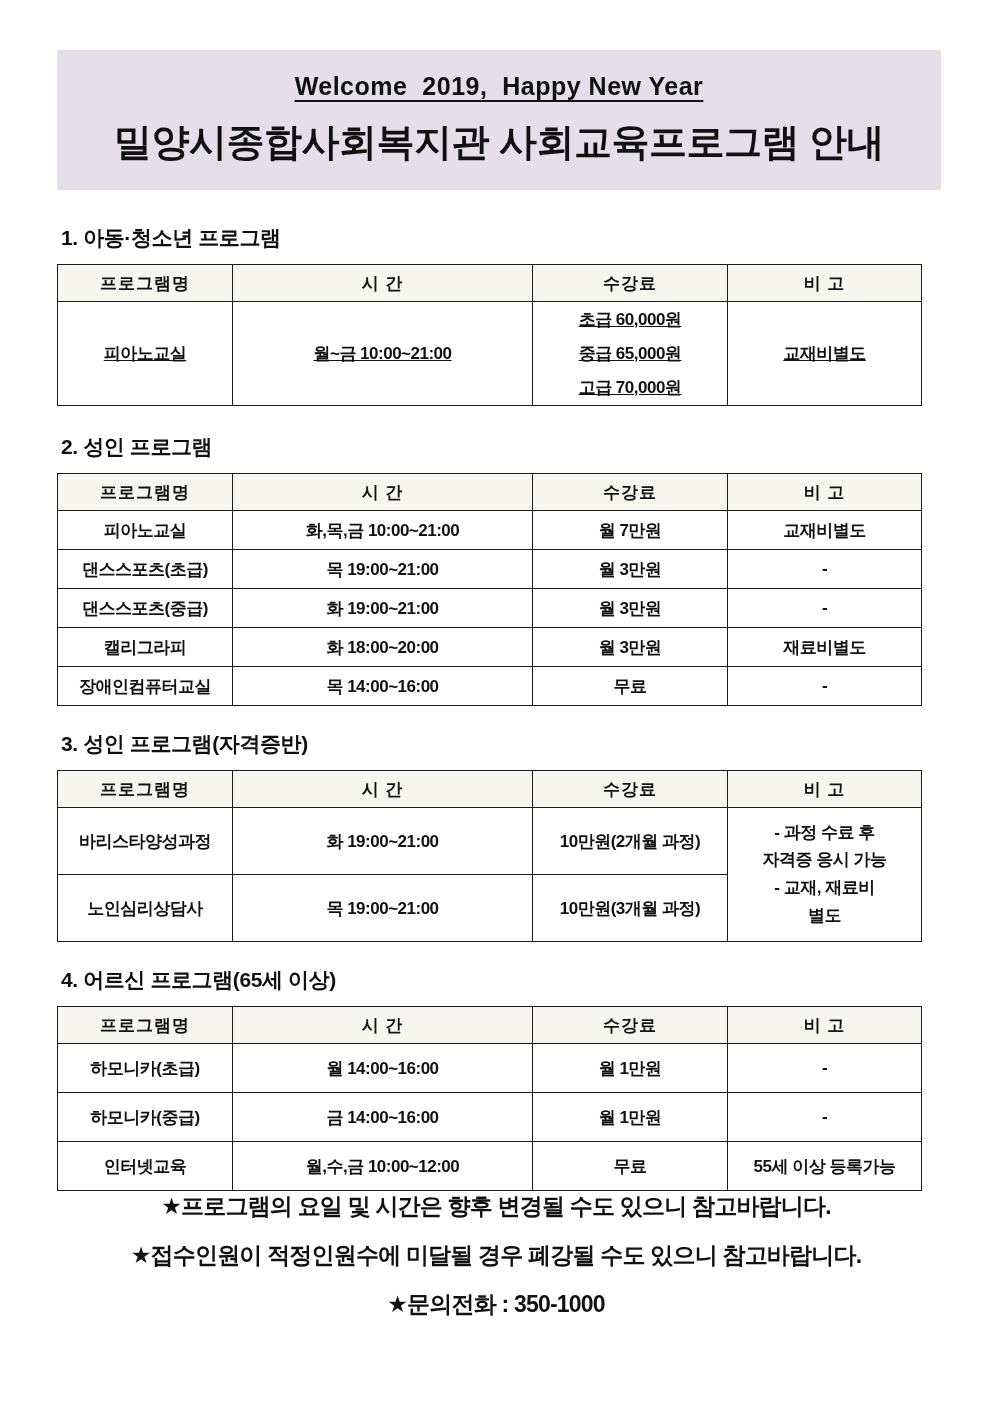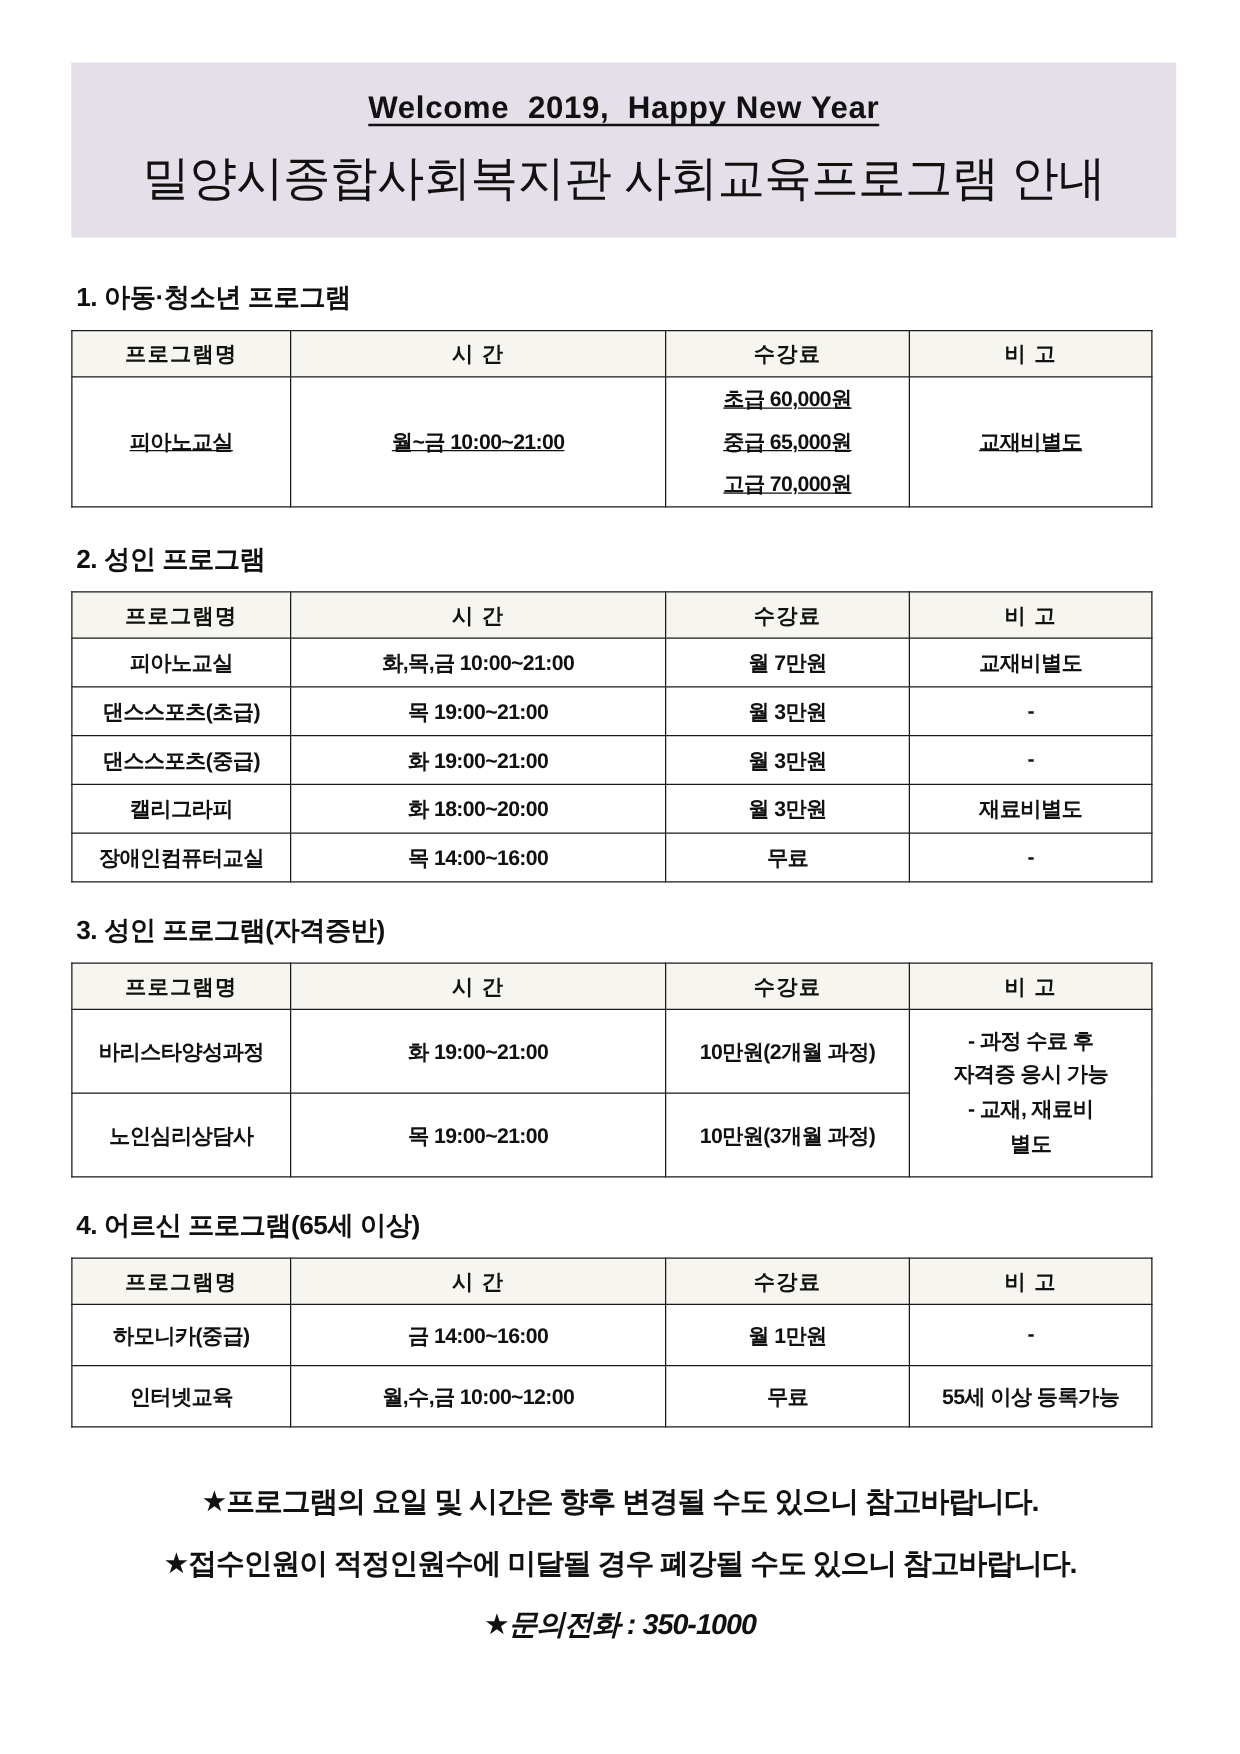--- a/index.html
+++ b/index.html
@@ -39,21 +39,21 @@
     font-weight: 600;
     letter-spacing: 0.5px;
     text-decoration: underline;
     text-underline-offset: 5px;
     text-decoration-thickness: 2px;
     margin-bottom: 16px;
     white-space: pre;
   }
   .banner-title {
     font-size: 38px;
-    font-weight: 400;
+    font-weight: 700;
     letter-spacing: -0.5px;
     white-space: pre;
     text-align: center;
   }
 
   
   .section {
     margin-top: 0;
   }
   .section-heading {
@@ -115,31 +115,30 @@
     gap: 9px;
     align-items: center;
     justify-content: center;
     line-height: 1.1;
   }
   .tight { letter-spacing: -2.1px; }
   .tight2 { letter-spacing: -1.2px; }
 
   
   .notes {
-    margin-top: 44px;
     text-align: center;
   }
   .note-line {
     font-size: 23px;
     font-weight: 700;
     letter-spacing: -0.8px;
     margin-bottom: 18px;
     white-space: pre;
   }
-  .note-line.last { margin-bottom: 0; font-style: italic; }
+  .note-line.last { margin-bottom: 0; }
 </style>
 </head>
 <body>
 
 <div class="page">
 
   <div class="banner">
     <div class="banner-sub">Welcome  2019,  Happy New Year</div>
     <div class="banner-title">밀양시종합사회복지관 사회교육프로그램 안내</div>
   </div>
@@ -282,20 +281,26 @@
       <thead>
         <tr>
           <th>프로그램명</th>
           <th>시 간</th>
           <th>수강료</th>
           <th>비 고</th>
         </tr>
       </thead>
       <tbody>
         <tr class="row-h44">
+          <td class="tight2">하모니카(초급)</td>
+          <td>월 14:00~16:00</td>
+          <td>월 1만원</td>
+          <td>-</td>
+        </tr>
+        <tr class="row-h44">
           <td class="tight2">하모니카(중급)</td>
           <td>금 14:00~16:00</td>
           <td>월 1만원</td>
           <td>-</td>
         </tr>
         <tr class="row-h44">
           <td>인터넷교육</td>
           <td>월,수,금 10:00~12:00</td>
           <td>무료</td>
           <td class="tight2">55세 이상 등록가능</td>

